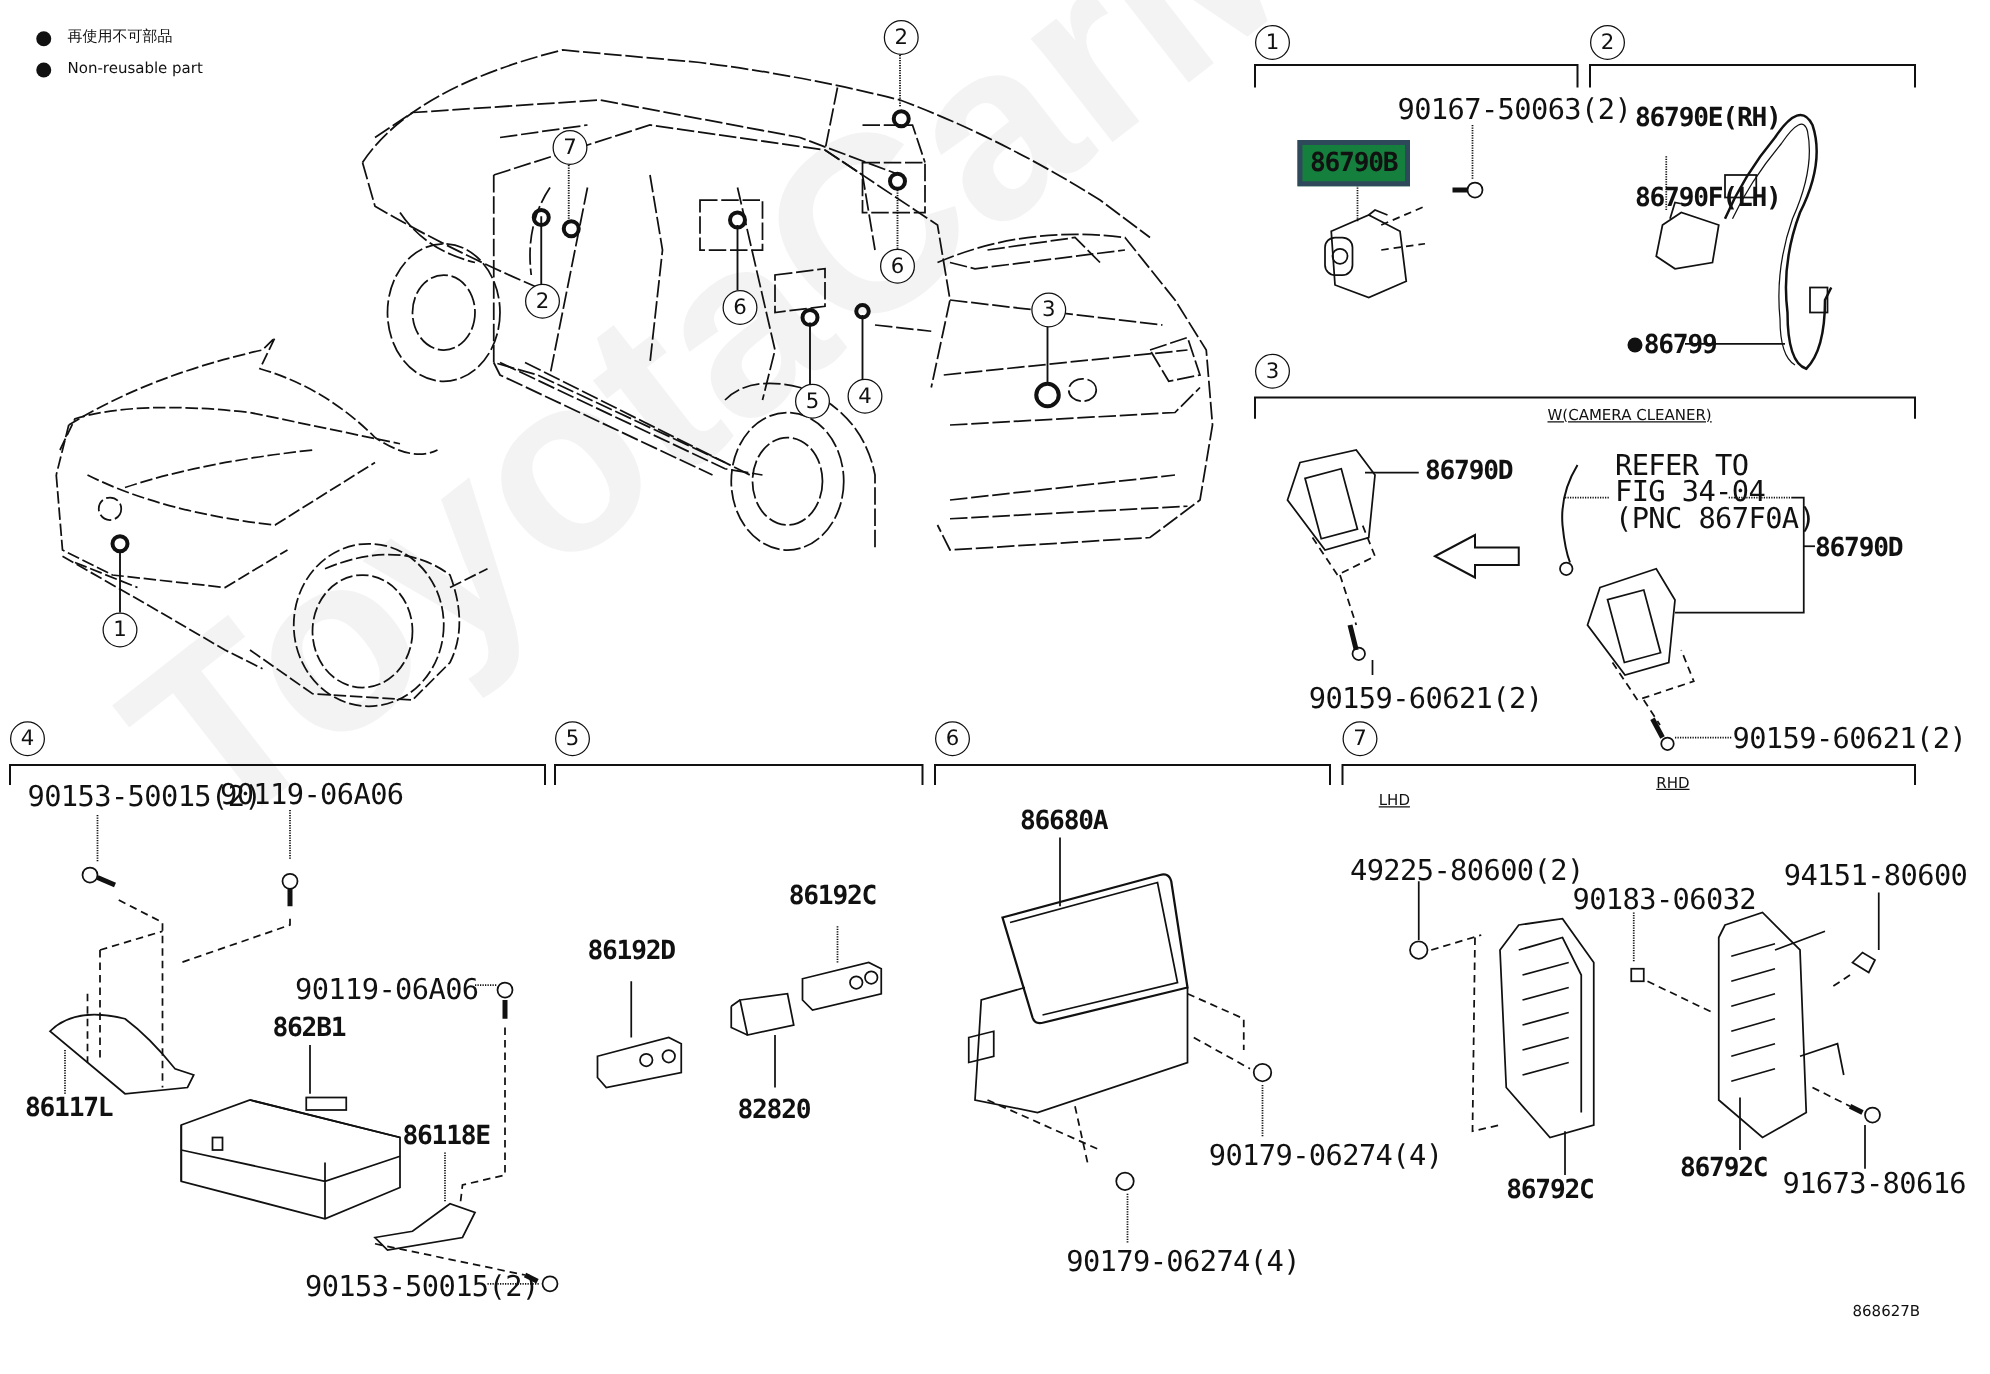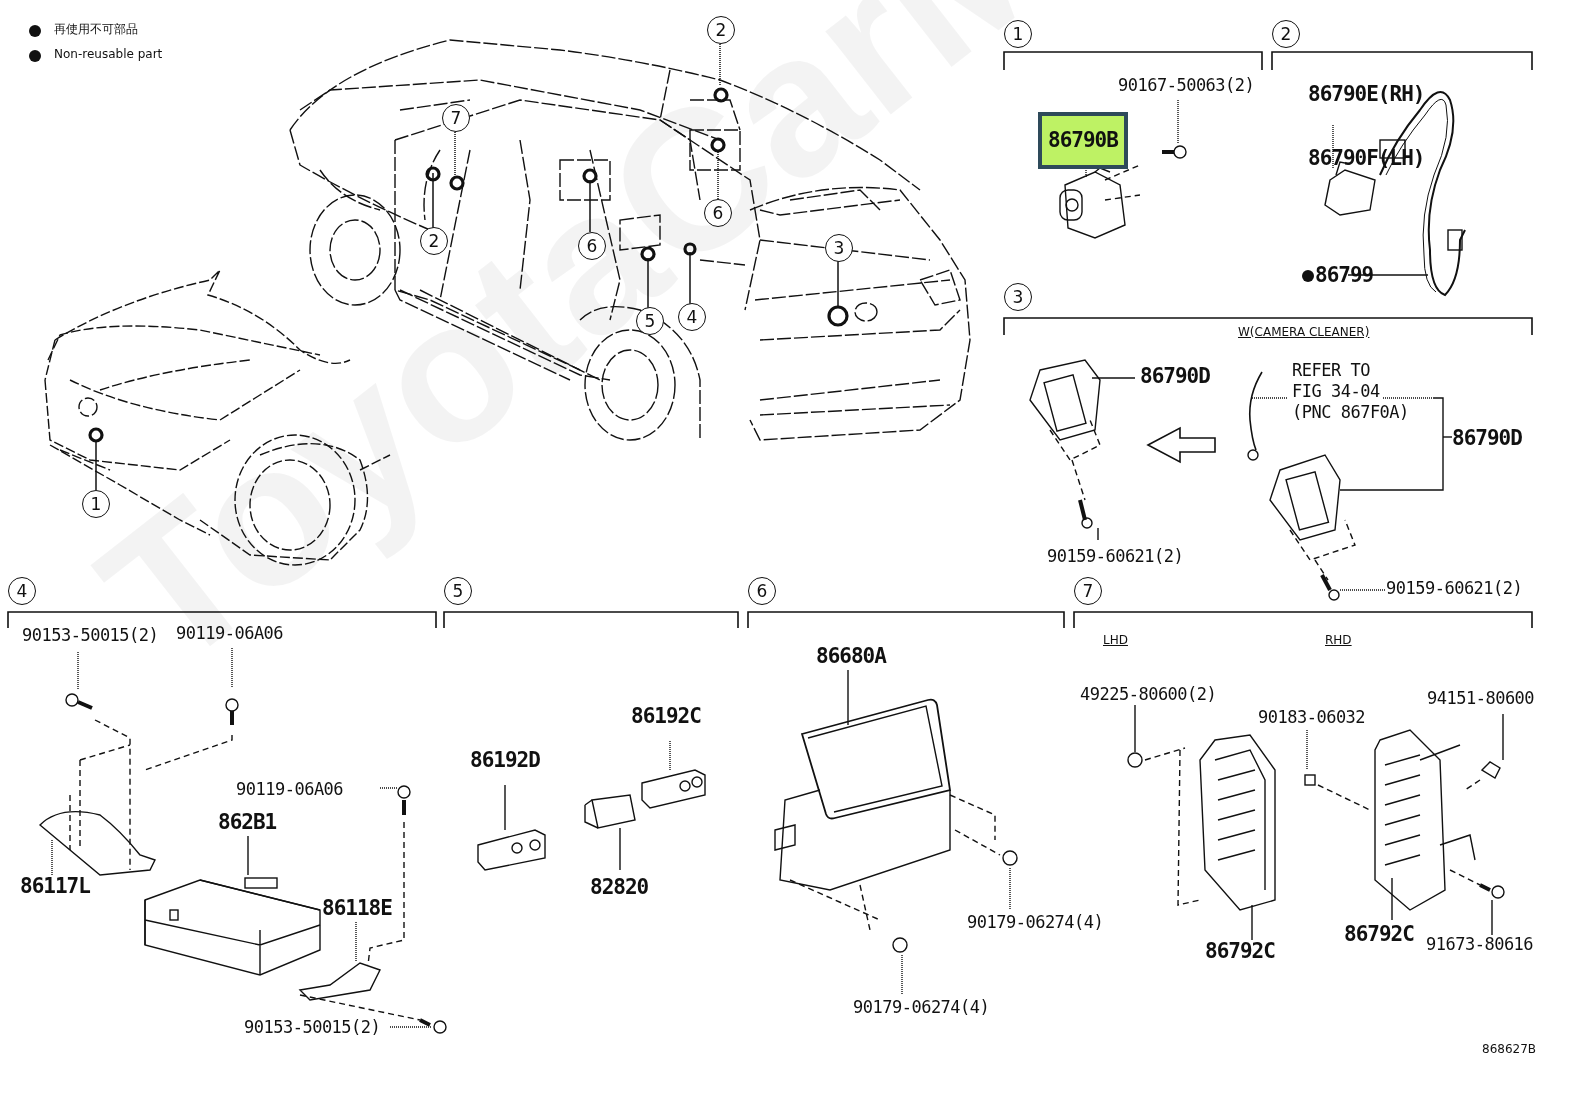--- a/index.html
+++ b/index.html
@@ -1,22 +1,22 @@
 <!DOCTYPE html>
 <html><head>
 <meta charset="utf-8">
 <style>
   html,body{margin:0;padding:0;background:#fff;}
   body{width:1592px;height:1099px;position:relative;overflow:hidden;font-family:"DejaVu Sans Mono","Liberation Mono",monospace;color:#111;}
   #stage{position:absolute;left:0;top:0;width:1592px;height:1099px;}
-  .lbl{position:absolute;font-family:"DejaVu Sans Mono","Liberation Mono",monospace;font-size:17px;letter-spacing:-0.5px;white-space:nowrap;color:#111;line-height:1;}
+  .lbl{position:absolute;font-family:"DejaVu Sans Mono","Liberation Mono",monospace;font-size:23px;letter-spacing:-0.5px;white-space:nowrap;color:#111;line-height:1;}
   .big{font-size:21px;font-weight:bold;letter-spacing:-1px;}
   .sm{font-family:"DejaVu Sans","Liberation Sans",sans-serif;font-size:12px;letter-spacing:0;}
   .u{text-decoration:underline;}
-  .boxed{border:4px solid #2e4a5a;padding:14px 6px;background:#bef264;text-align:center;}
+  .boxed{border:4px solid #2e4a5a;padding:4px 6px;background:#15803d;text-align:center;}
   .circ{position:absolute;width:26px;height:26px;border:1.5px solid #111;border-radius:50%;text-align:center;line-height:26px;font-family:"DejaVu Sans","Liberation Sans",sans-serif;font-size:17px;background:#fff;}
   .dot{position:absolute;width:12px;height:12px;border-radius:50%;background:#111;}
   .watermark{position:absolute;left:60px;top:530px;font-family:"Liberation Sans",sans-serif;font-size:200px;color:#000;opacity:0.045;transform:rotate(-38deg);transform-origin:left top;white-space:nowrap;pointer-events:none;font-weight:bold;}
   svg{position:absolute;left:0;top:0;}
 </style>
 </head>
 <body>
 
 <div id="stage">
 
@@ -295,21 +295,21 @@
 
   <span class="lbl big" style="left:470px;top:750px;">86192D</span>
   <span class="lbl big" style="left:631px;top:706px;">86192C</span>
   <span class="lbl big" style="left:590px;top:877px;">82820</span>
 
   <span class="lbl big" style="left:816px;top:646px;">86680A</span>
   <span class="lbl" style="left:967px;top:914px;">90179-06274(4)</span>
   <span class="lbl" style="left:853px;top:999px;">90179-06274(4)</span>
 
   <span class="lbl sm u" style="left:1103px;top:634px;">LHD</span>
-  <span class="lbl sm u" style="left:1325px;top:634px;">RHD</span>
+  <span class="lbl sm u" style="left:1325px;top:620px;">RHD</span>
   <span class="lbl" style="left:1080px;top:686px;">49225-80600(2)</span>
   <span class="lbl big" style="left:1205px;top:941px;">86792C</span>
   <span class="lbl" style="left:1258px;top:709px;">90183-06032</span>
   <span class="lbl" style="left:1427px;top:690px;">94151-80600</span>
   <span class="lbl big" style="left:1344px;top:924px;">86792C</span>
   <span class="lbl" style="left:1426px;top:936px;">91673-80616</span>
 
   <span class="lbl sm" style="left:1482px;top:1043px;">868627B</span>
 </div>
 

